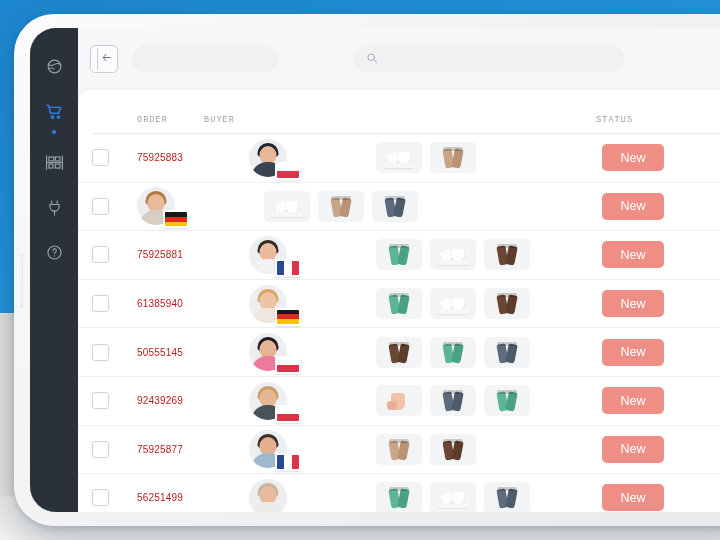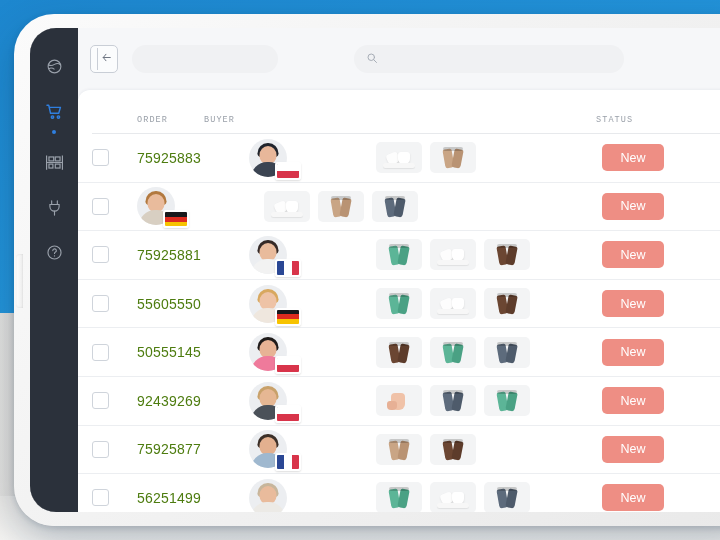--- a/index.html
+++ b/index.html
@@ -177,21 +177,21 @@
   }
   .cell-check { width:45px; flex:0 0 45px; display:flex; align-items:center; }
   .checkbox {
     width:17px; height:17px;
     border:1px solid #cfd4db;
     border-radius:3px;
     background:#fff;
   }
   .cell-order {
     width:112px; flex:0 0 112px;
-    font-size:14px; color:#4d7c0f;
+    font-size:10px; color:#b91c1c;
     letter-spacing:.2px;
   }
   .cell-buyer {
     width:95px; flex:0 0 95px;
     position:relative; height:48px;
     display:flex; align-items:center;
   }
   .avatar {
     width:38px; height:38px; border-radius:50%;
     position:relative; overflow:hidden;
@@ -489,21 +489,21 @@
                   </div>
                 </div>
                 <div class="cell-status">
                   <div class="badge" style="background:#ee8e84">New</div>
                 </div>
               </div>
               <div class="row">
                 <div class="cell-check">
                   <div class="checkbox"></div>
                 </div>
-                <div class="cell-order">55605550</div>
+                <div class="cell-order">61385940</div>
                 <div class="cell-buyer">
                   <div class="avatar">
                     <div class="hair" style="background:#d8a85f"></div>
                     <div class="head" style="background:#eec3a6"></div>
                     <div class="body" style="background:#efe7de"></div>
                   </div>
                   <div class="flag">
                     <span style="background:#18181b"></span>
                     <span style="background:#dd2b1f"></span>
                     <span style="background:#f7c300"></span>

